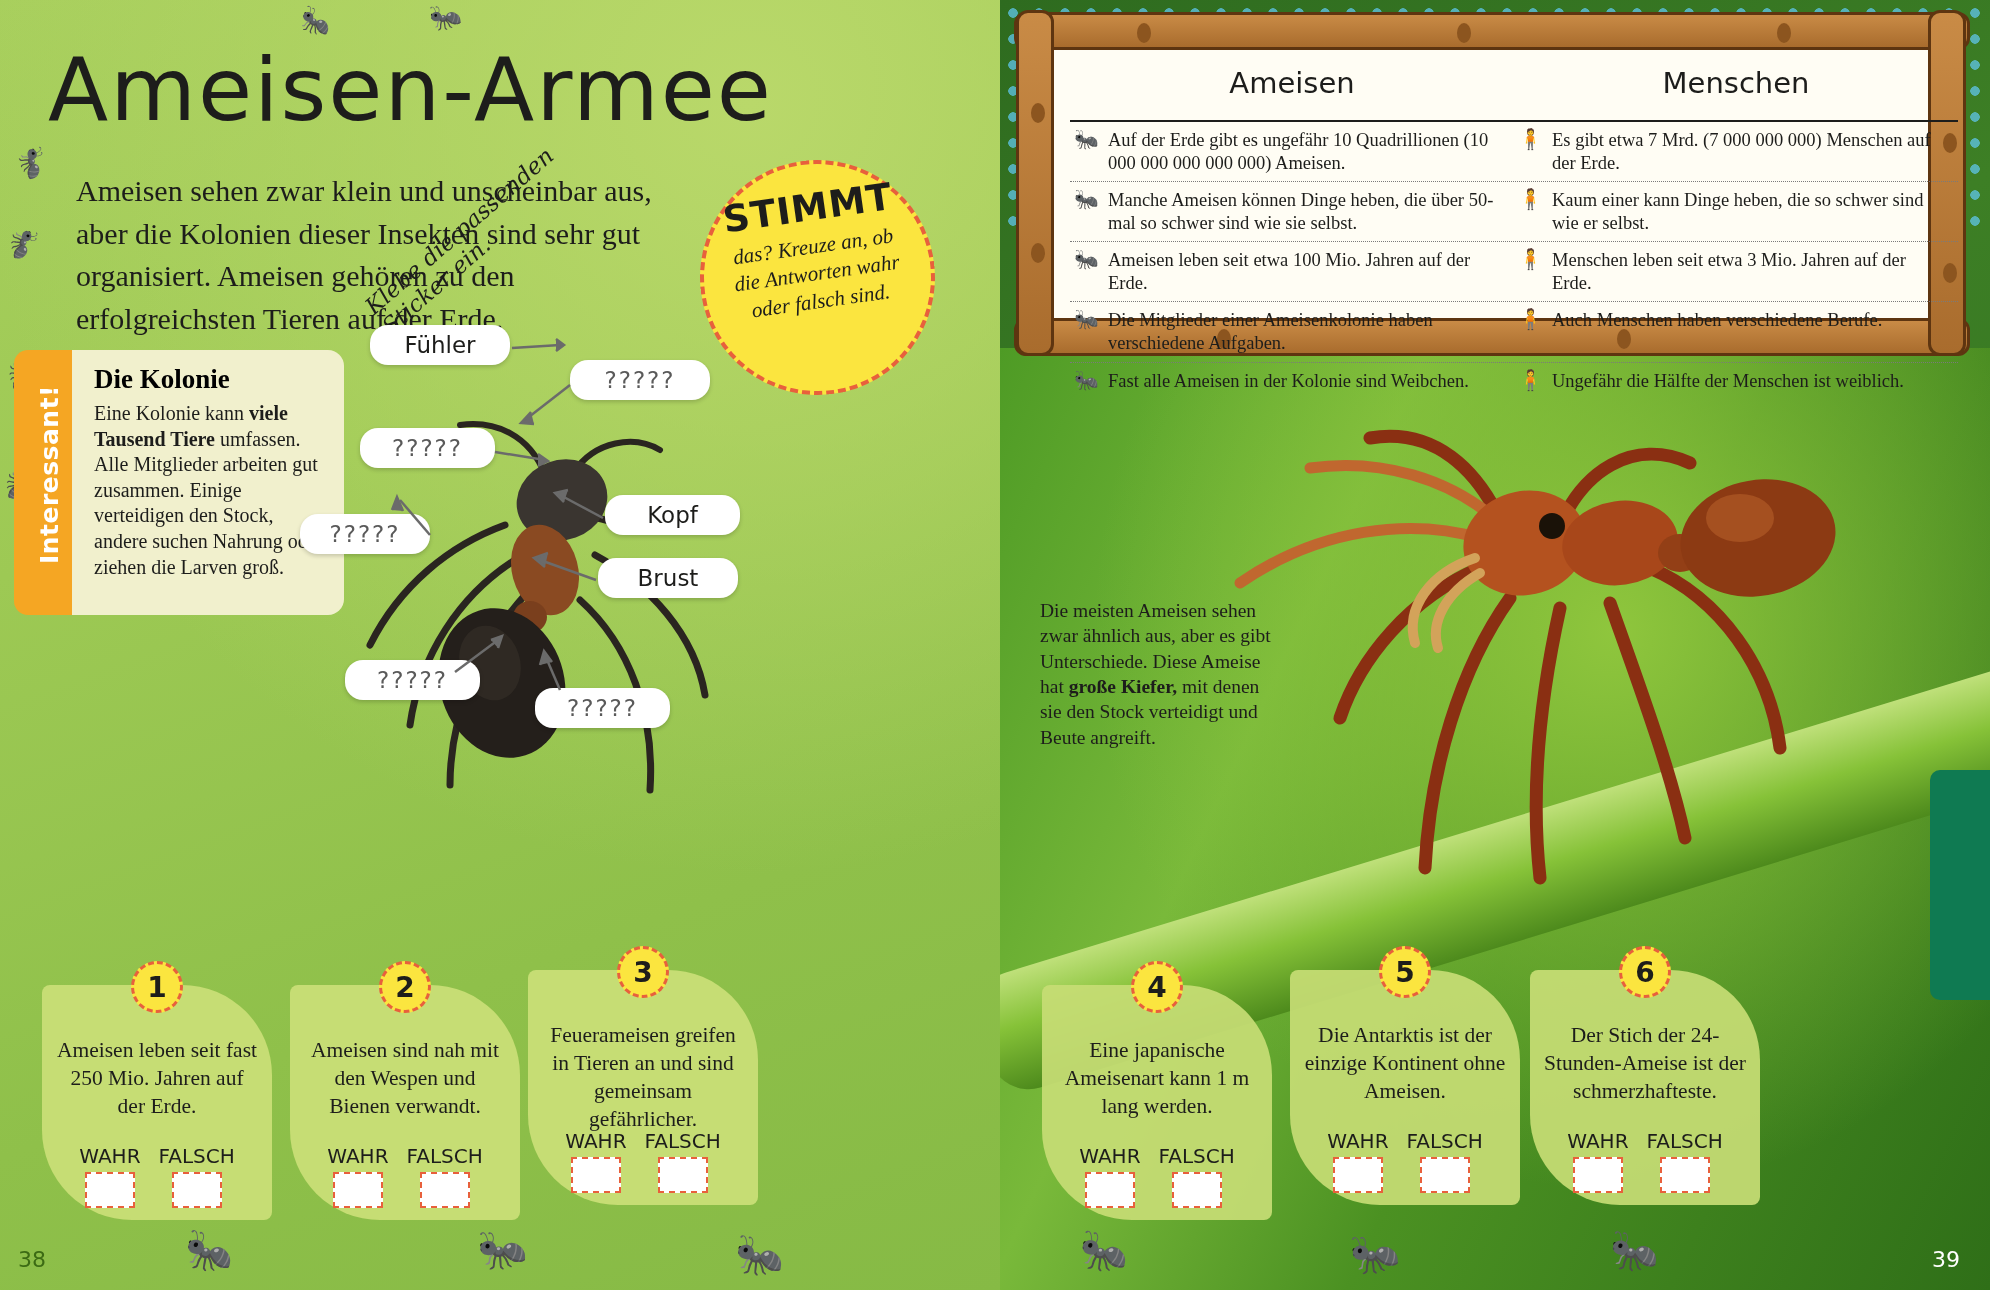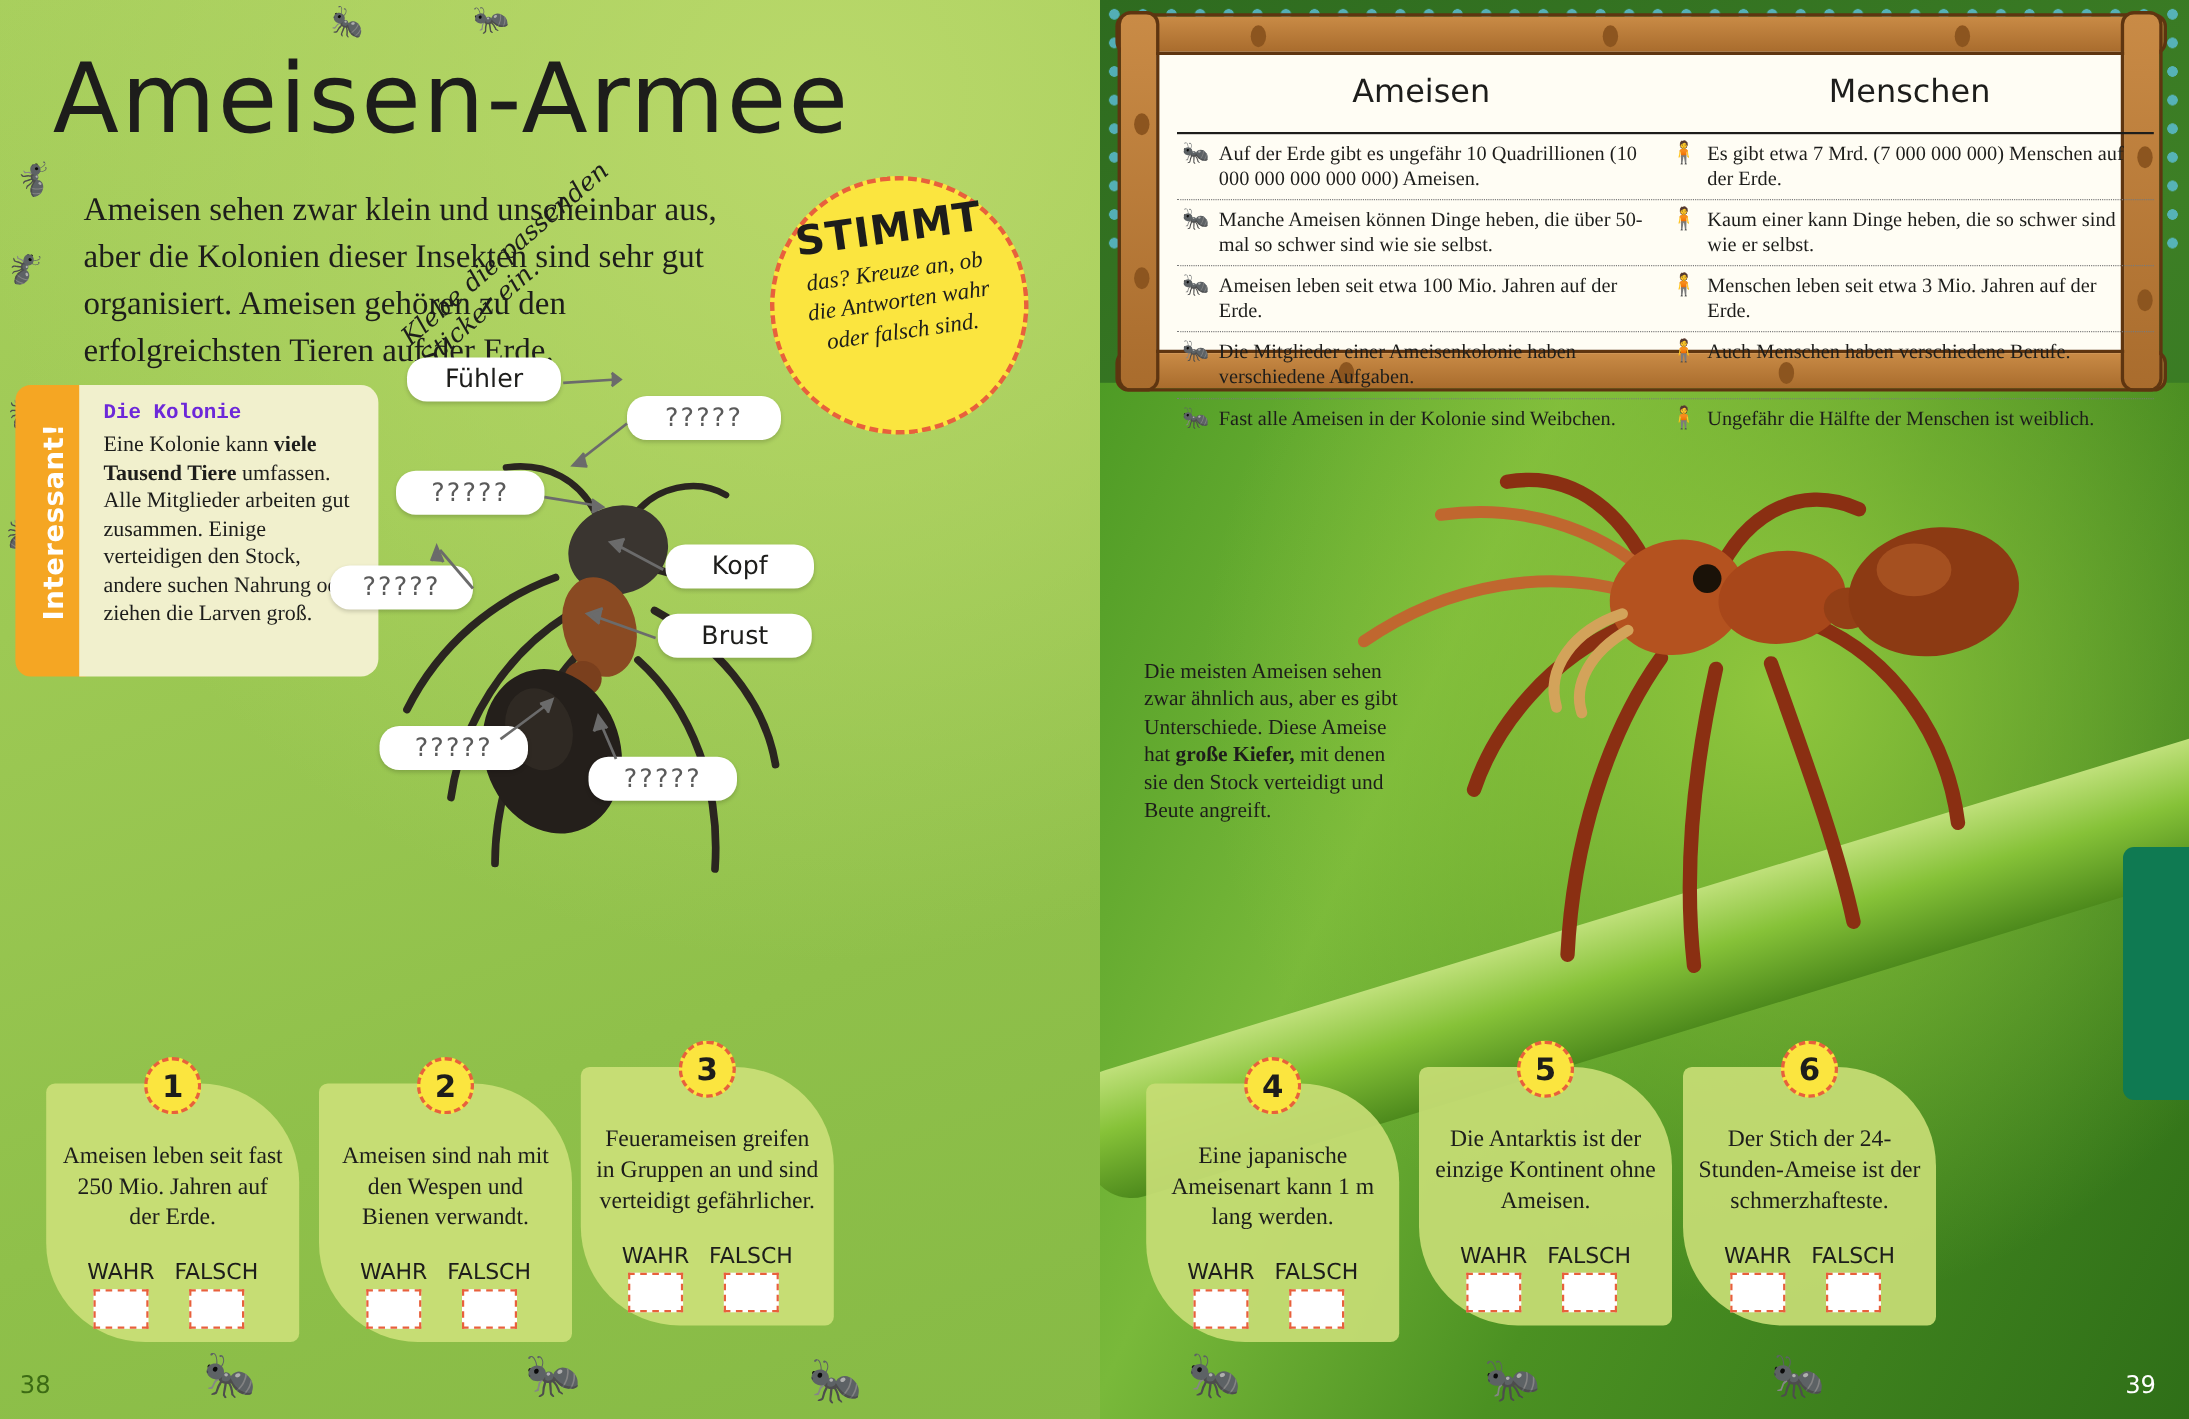--- a/index.html
+++ b/index.html
@@ -46,21 +46,21 @@
     transform:rotate(-90deg); text-align:center;
     font-family:"DejaVu Sans", sans-serif; font-weight:bold;
     font-size:25px; color:#ffffff; letter-spacing:.5px;
   }
   .interessant-body {
     position:absolute; left:58px; top:0; width:272px; height:265px;
     background:#f1f0cd; border-radius:0 16px 16px 0;
     padding:14px 18px 10px 22px;
   }
   .interessant-body h3 {
-    font-family:Liberation Mono, monospace; font-size:19px; color:#6d28d9; margin-bottom:6px;
+    font-family:Liberation Serif, serif; font-size:27px; color:#000000; margin-bottom:6px;
   }
   .interessant-body p { font-size:20px; line-height:1.28; color:#1d1d1b; }
   .interessant-body b { font-weight:bold; }
 
   
   .viele-arten { position:absolute; left:48px; top:690px; width:290px; }
   .viele-arten h3 { font-family:"DejaVu Sans", sans-serif; font-size:29px; color:#1d1d1b; margin-bottom:8px; }
   .viele-arten p { font-size:20px; line-height:1.3; color:#1d1d1b; }
 
   
@@ -317,21 +317,21 @@
         </div>
         <div class="ans">
           <div class="cap">FALSCH</div>
           <div class="box"></div>
         </div>
       </div>
     </div>
 
     <div class="leaf" style="left:528px;top:970px">
       <div class="num">3</div>
-      <div class="qtext">Feuerameisen greifen in Gruppen an und sind verteidigt gefährlicher.</div>
+      <div class="qtext">Feuerameisen greifen in Tieren an und sind gemeinsam gefährlicher.</div>
       <div class="answers">
         <div class="ans">
           <div class="cap">WAHR</div>
           <div class="box"></div>
         </div>
         <div class="ans">
           <div class="cap">FALSCH</div>
           <div class="box"></div>
         </div>
       </div>

